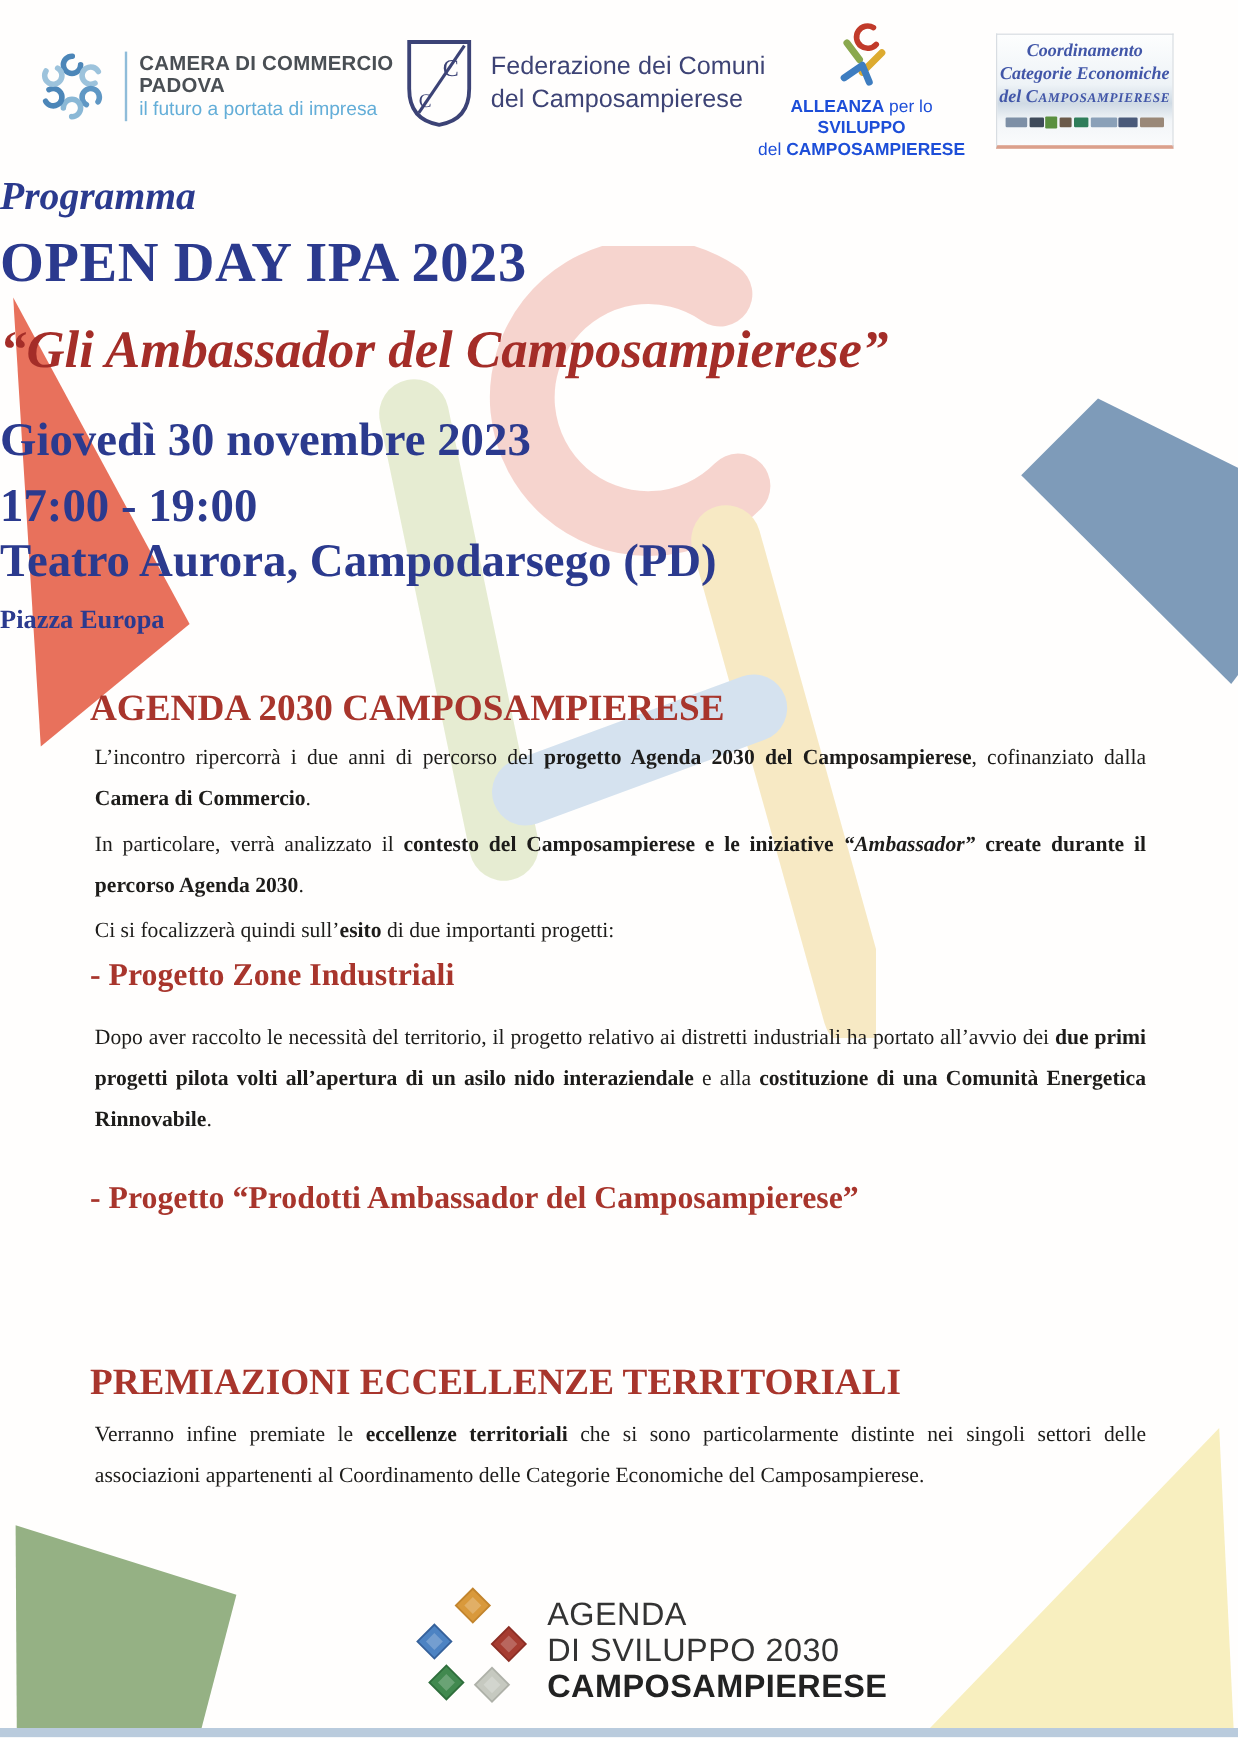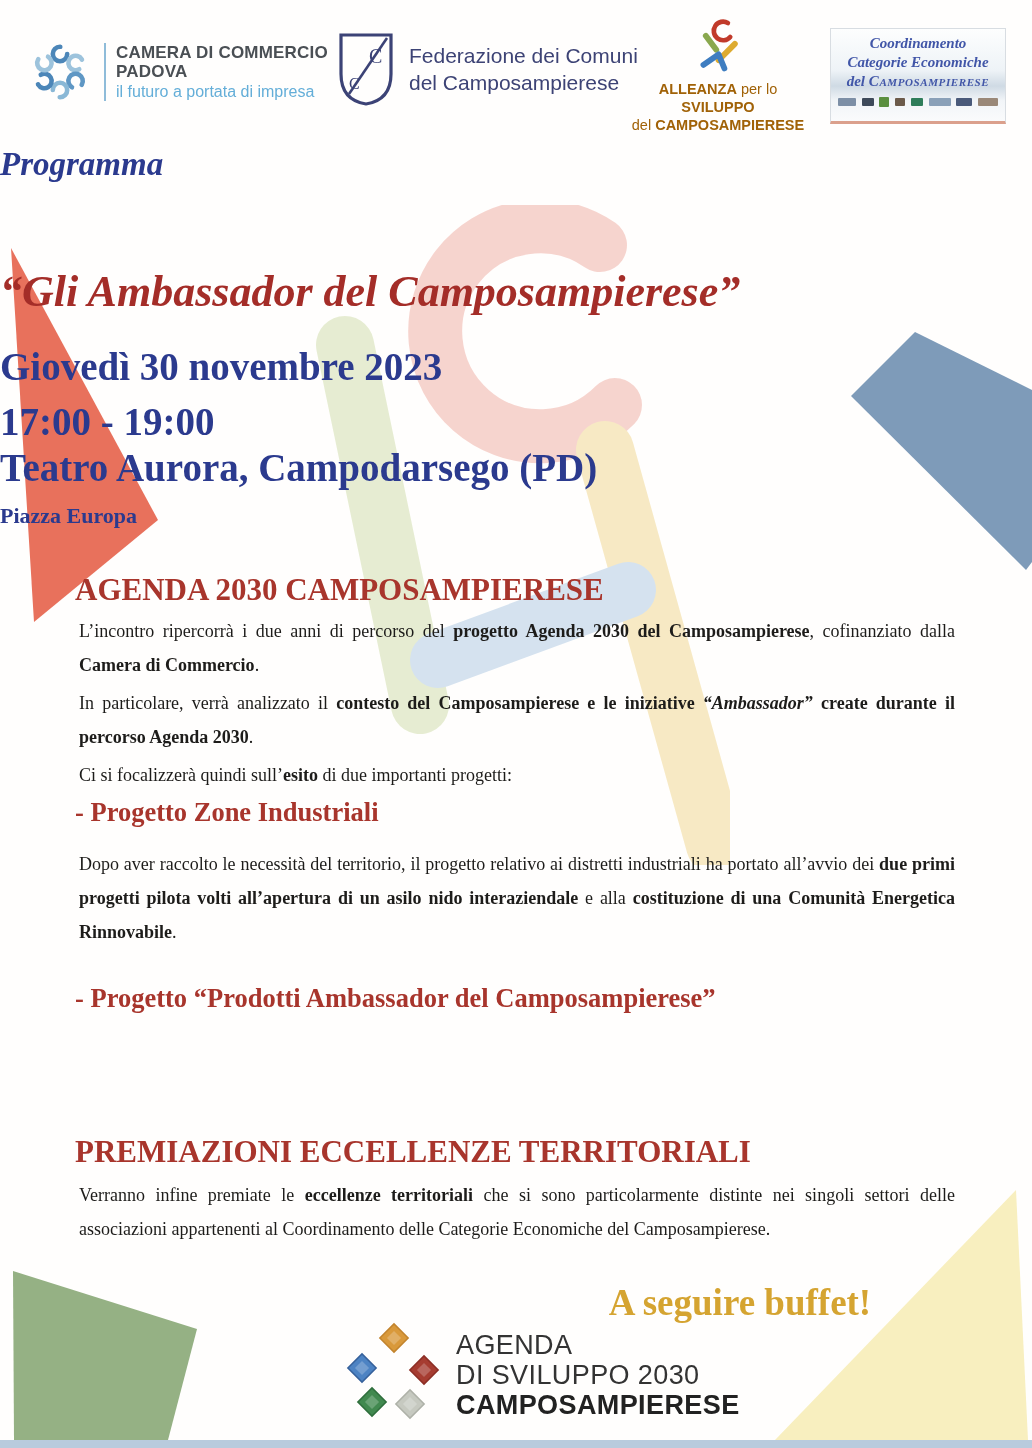--- a/index.html
+++ b/index.html
@@ -33,22 +33,22 @@
          font-family:"Liberation Sans", sans-serif;}
   .logo{position:absolute;display:flex;align-items:center;}
   .logo-cam{left:28px;top:40px;}
   .cam-divider{width:2px;height:58px;background:#8fbcd9;margin:0 10px 0 12px;}
   .cam-name{font-size:17px;font-weight:bold;color:#4a4f54;line-height:19px;letter-spacing:.2px;}
   .cam-tagline{font-size:16px;color:#64aed8;line-height:20px;margin-top:1px;}
   .logo-fed{left:335px;top:30px;}
   .fed-text{margin-left:12px;font-size:21px;color:#3d4375;line-height:27px;}
   .logo-all{left:626px;top:16px;width:184px;display:block;text-align:center;}
   .all-icon{margin:0 auto;}
-  .all-line{font-size:14.5px;color:#a16207;line-height:18px;}
-  .logo-coord{left:830px;top:28px;width:176px;height:96px;display:block;
+  .all-line{font-size:14.5px;color:#1d4ed8;line-height:18px;}
+  .logo-coord{left:830px;top:28px;width:148px;height:96px;display:block;
     background:linear-gradient(#fdfefe 0%,#eef3f7 45%,#cfdae4 62%,#f2f5f8 78%,#fafbfc 100%);
     border:1px solid #d8dde2;border-bottom:3px solid #dba08c;box-sizing:border-box;
     text-align:center;padding-top:5px;}
   .coord-line{font-family:"Liberation Serif", serif;font-style:italic;font-weight:bold;
     color:#4156a8;font-size:15px;line-height:19px;}
   .sc{font-variant:small-caps;letter-spacing:.6px;}
   .partner-strip{display:flex;justify-content:space-between;align-items:center;
     padding:6px 7px 0 7px;}
   .partner-strip span{display:inline-block;height:8px;border-radius:1px;}
 
@@ -172,20 +172,21 @@
         <span style="width:10px;background:#6b5a4a"></span>
         <span style="width:12px;background:#2f7d5a"></span>
         <span style="width:22px;background:#8aa0b8"></span>
         <span style="width:16px;background:#4a5a7a"></span>
         <span style="width:20px;background:#9a8878"></span>
       </div>
     </div>
   </div>
 
   <div class="hero-line kicker">Programma</div>
+  <div class="hero-line title">OPEN DAY IPA 2023</div>
   <div class="hero-line subtitle">“Gli Ambassador del Camposampierese”</div>
   <div class="hero-line date">Giovedì 30 novembre 2023</div>
   <div class="hero-line time">17:00 - 19:00</div>
   <div class="hero-line venue">Teatro Aurora, Campodarsego (PD)</div>
   <div class="hero-line square">Piazza Europa</div>
 
   <div class="section" id="sec-agenda">
     <h2 class="h-red h-lg">AGENDA 2030 CAMPOSAMPIERESE</h2>
     <p><span>L’incontro ripercorrà i due anni di percorso del </span><span class="b">progetto Agenda 2030 del Camposampierese</span><span>, cofinanziato dalla </span><span class="b">Camera di Commercio</span><span>.</span></p>
     <p><span>In particolare, verrà analizzato il </span><span class="b">contesto del Camposampierese e le iniziative </span><span class="b i">“Ambassador”</span><span class="b"> create durante il percorso Agenda 2030</span><span>.</span></p>
@@ -199,21 +200,20 @@
 
   <div class="section" id="sec-prodotti">
     <h3 class="h-red h-sm">- Progetto “Prodotti Ambassador del Camposampierese”</h3>
   </div>
 
   <div class="section" id="sec-premiazioni">
     <h2 class="h-red h-lg">PREMIAZIONI ECCELLENZE TERRITORIALI</h2>
     <p><span>Verranno infine premiate le </span><span class="b">eccellenze territoriali</span><span> che si sono particolarmente distinte nei singoli settori delle associazioni appartenenti al Coordinamento delle Categorie Economiche del Camposampierese.</span></p>
   </div>
 
-  <div class="buffet">A seguire buffet!</div>
 
   <div class="footer-logo">
     <svg width="104" height="110" viewBox="0 0 104 110" aria-hidden="true">
       <g stroke-width="1.5">
         <rect x="46" y="6" width="20" height="20" transform="rotate(45 56 16)" fill="#d9993b" stroke="#c2842d"></rect>
         <rect x="14" y="36" width="20" height="20" transform="rotate(45 24 46)" fill="#4d83c3" stroke="#36619b"></rect>
         <rect x="76" y="38" width="20" height="20" transform="rotate(45 86 48)" fill="#a63c31" stroke="#8c2e25"></rect>
         <rect x="24" y="70" width="20" height="20" transform="rotate(45 34 80)" fill="#41894f" stroke="#2f6e3c"></rect>
         <rect x="62" y="72" width="20" height="20" transform="rotate(45 72 82)" fill="#c6c9c0" stroke="#aeb1a8"></rect>
       </g>

